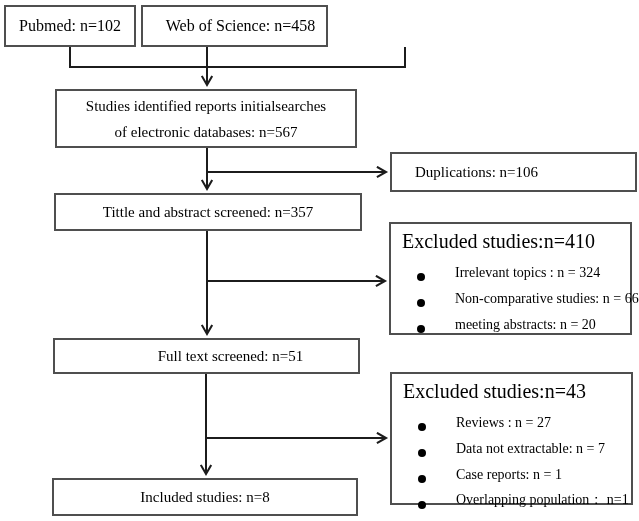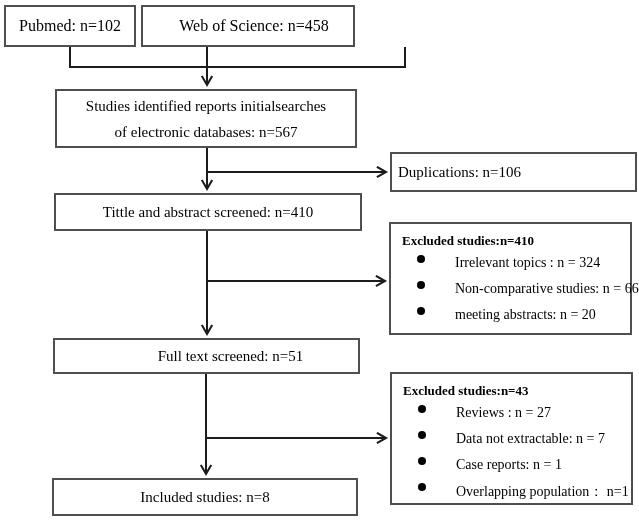--- a/index.html
+++ b/index.html
@@ -25,36 +25,36 @@
     background:var(--bg);
     font-size:15px;
   }
   .box.center{
     display:flex;flex-direction:column;
     justify-content:center;
     text-align:center;
   }
   .box.left{
     display:flex;align-items:center;
-    padding-left:6px;
+    padding-left:23px;
     text-align:right;
   }
   .src{font-size:16px;}
   .line{white-space:nowrap;line-height:26px;}
   .excl{padding:6px 6px 4px 11px;}
-  .excl-title{font-size:13px;line-height:22px;margin-bottom:3px;white-space:nowrap;font-weight:bold;}
-  .li{display:flex;align-items:flex-start;padding-left:15px;height:26px;}
+  .excl-title{font-size:20px;line-height:22px;margin-bottom:3px;white-space:nowrap;}
+  .li{display:flex;align-items:flex-end;padding-left:15px;height:26px;}
   .li .dot{
     flex:none;width:8px;height:8px;border-radius:50%;
     background:#000;
   }
   .li .li-text{margin-left:30px;font-size:14px;white-space:nowrap;}
   
   #box-pubmed      {left:4px;  top:5px;   width:132px;height:42px;}
-  #box-wos         {left:141px;top:5px;   width:214px;height:42px;padding-left:12px;}
+  #box-wos         {left:141px;top:5px;   width:187px;height:42px;padding-left:12px;}
   #box-cochrane    {left:338px;top:4px;   width:137px;height:43px;}
   #box-identified  {left:55px; top:89px;  width:302px;height:59px;}
   #box-duplications{left:390px;top:152px; width:247px;height:40px;}
   #box-titleabs    {left:54px; top:193px; width:308px;height:38px;}
   #box-excluded410 {left:389px;top:222px; width:243px;height:113px;}
   #box-fulltext    {left:53px; top:338px; width:307px;height:36px;padding-left:48px;}
   #box-excluded43  {left:390px;top:372px; width:243px;height:133px;}
   #box-included    {left:52px; top:478px; width:306px;height:38px;}
 </style>
 </head>
@@ -88,21 +88,21 @@
   <div class="box center" id="box-identified">
     <div class="line">Studies identified reports initialsearches</div>
     <div class="line">of electronic databases: n=567</div>
   </div>
 
   <div class="box left" id="box-duplications">
     <span>Duplications: n=106</span>
   </div>
 
   <div class="box center" id="box-titleabs">
-    <span>Tittle and abstract screened: n=410</span>
+    <span>Tittle and abstract screened: n=357</span>
   </div>
 
   <div class="box excl" id="box-excluded410">
     <div class="excl-title">Excluded studies:n=410</div>
     <div class="li">
       <span class="dot"></span>
       <span class="li-text">Irrelevant topics : n = 324</span>
     </div>
     <div class="li">
       <span class="dot"></span>

